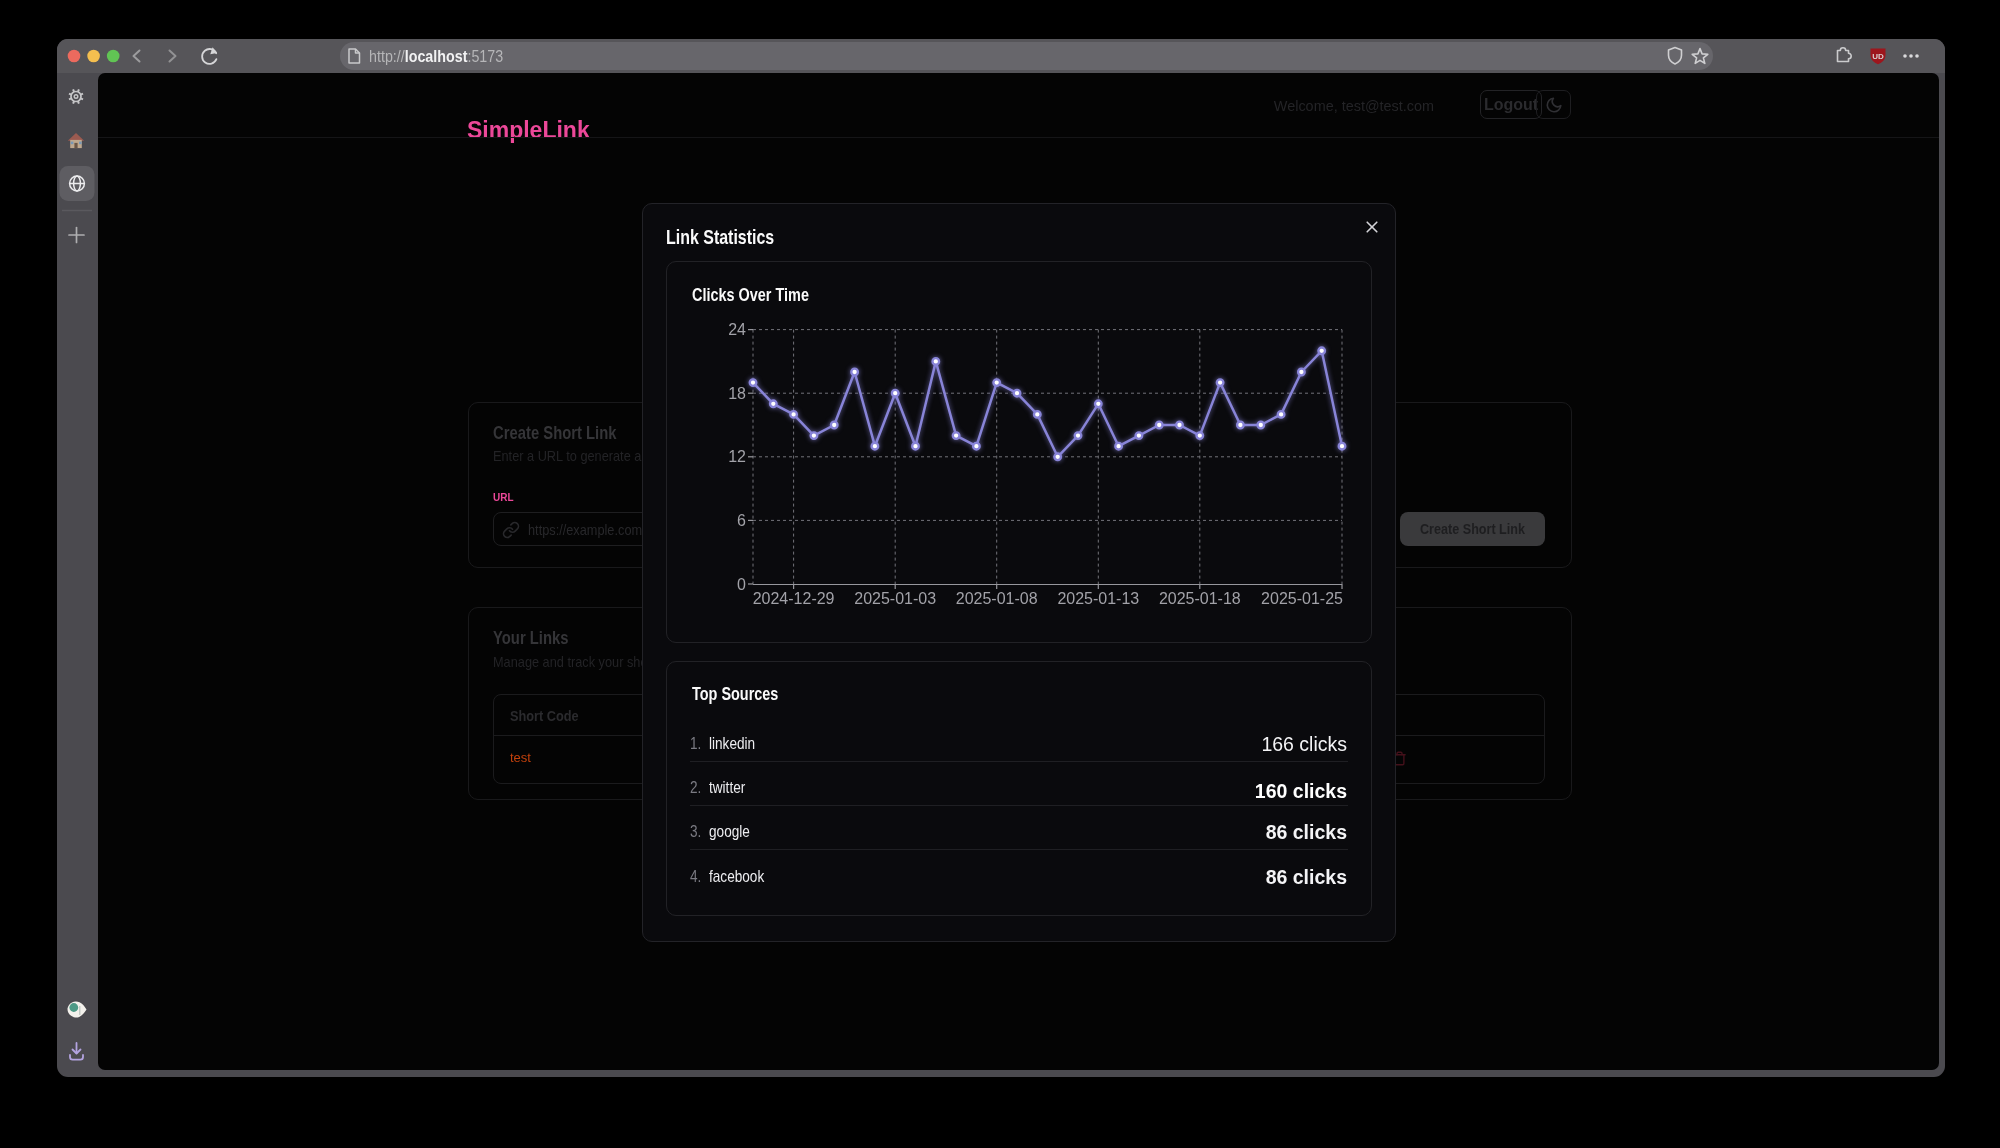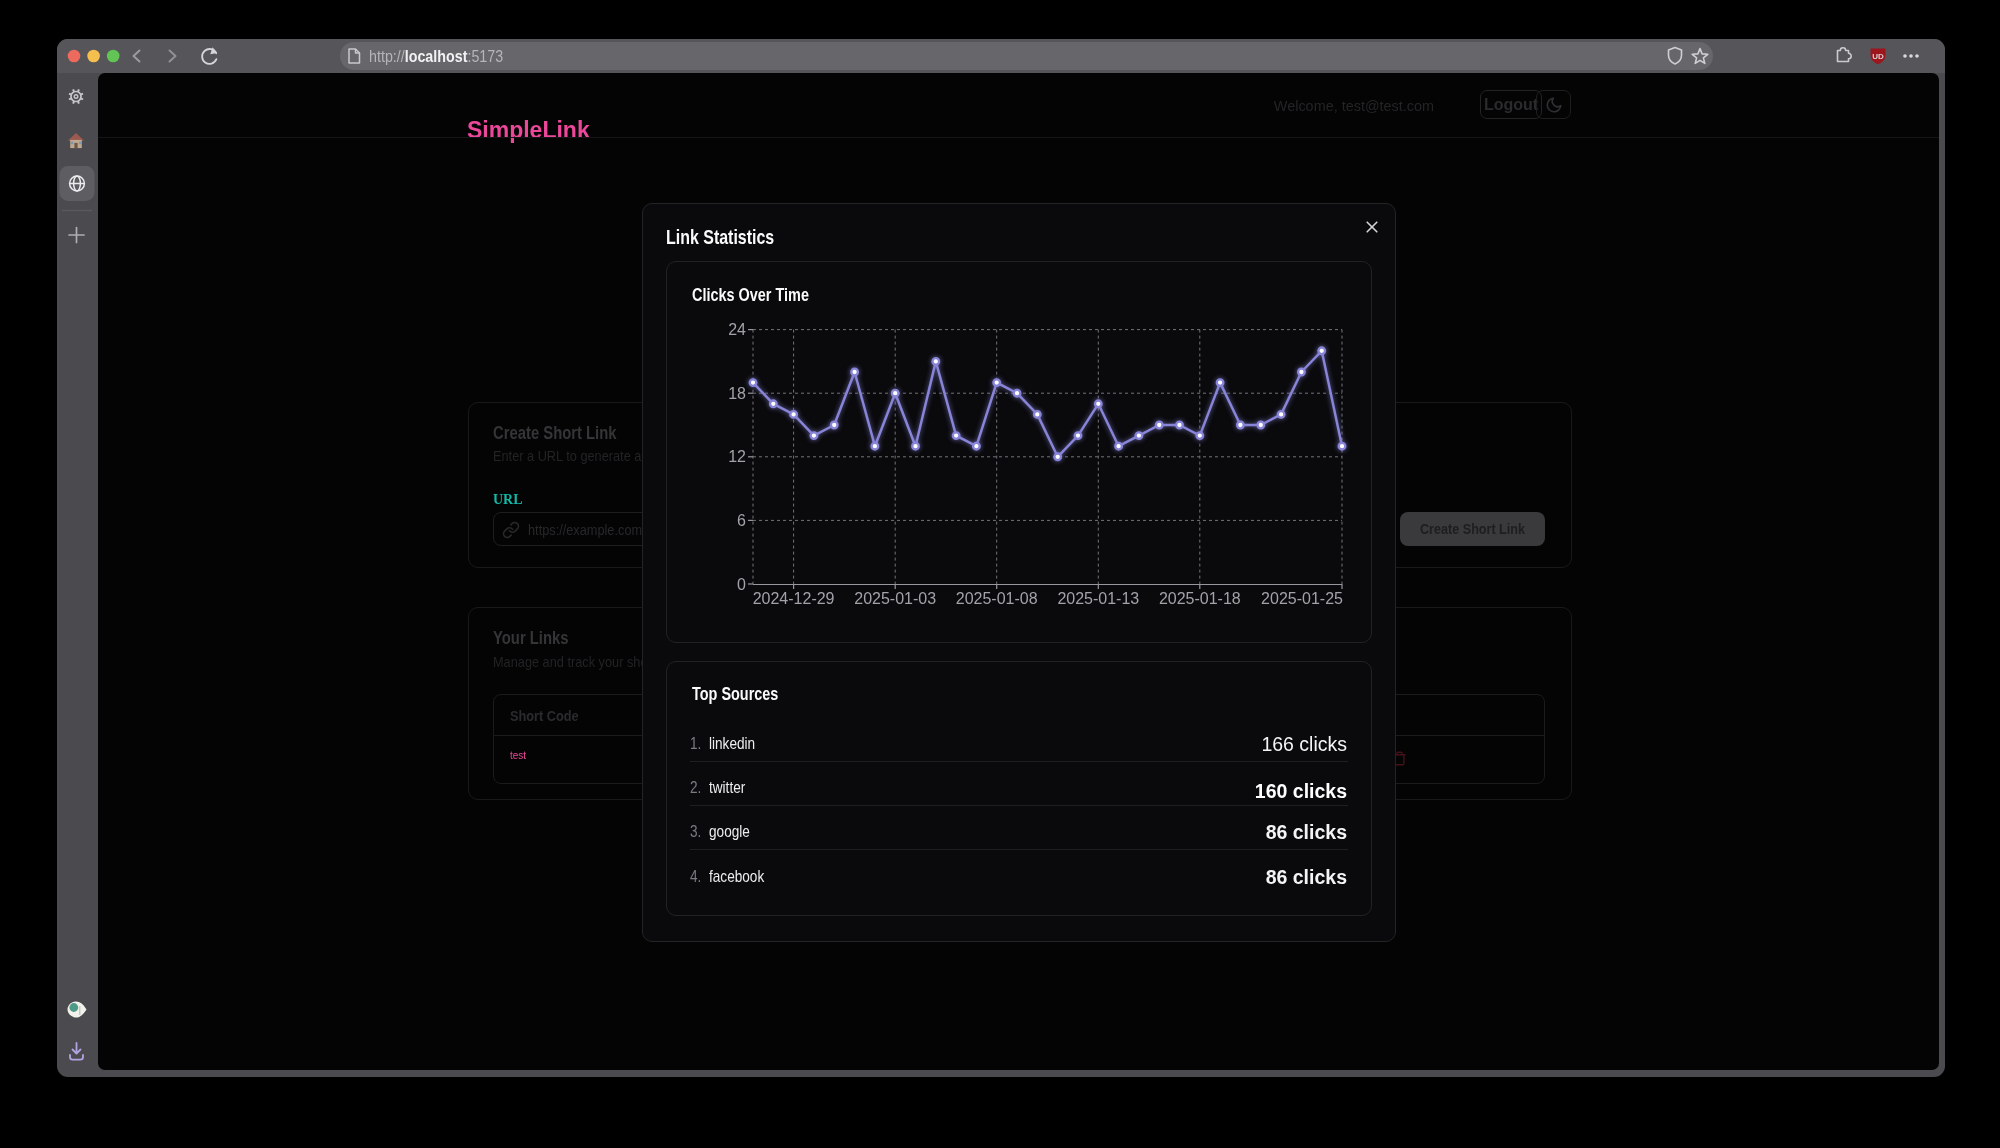--- a/index.html
+++ b/index.html
@@ -26,38 +26,38 @@
   <div class="abs" style="left:1455px;top:90px;width:62px;height:29px;border:1px solid #232326;border-radius:7px;text-align:center;line-height:27px;font-size:16px;font-weight:bold;color:#2b2b2e;margin-left:25px;">Logout</div>
   <div class="abs" style="left:1536px;top:90px;width:35px;height:29px;border:1px solid #1e1e21;border-radius:7px;"></div>
   <svg width="18" height="18" viewBox="0 0 24 24" style="position:absolute;left:1545px;top:96px;">
       <path d="M21 12.79A9 9 0 1 1 11.21 3 7 7 0 0 0 21 12.79z" fill="none" stroke="#303034" stroke-width="2.2" stroke-linecap="round" stroke-linejoin="round"></path>
     </svg>
   <div class="abs" style="left:98px;top:137px;width:1841px;height:1px;background:#151517;"></div>
 
   <div class="abs" style="left:468px;top:402px;width:1104px;height:166px;border:1px solid #19191b;border-radius:10px;"></div>
   <div class="abs" style="left:493px;top:422px;font-size:19px;font-weight:bold;color:#353538;transform:scaleX(0.78);transform-origin:0 50%;">Create Short Link</div>
   <div class="abs" style="left:493px;top:447px;font-size:15px;color:#232326;transform:scaleX(0.85);transform-origin:0 50%;">Enter a URL to generate a short link</div>
-  <div class="abs" style="left:493px;top:492px;font-size:14px;font-weight:bold;color:#14b8a6;font-family:Liberation Serif, serif;">URL</div>
+  <div class="abs" style="left:493px;top:492px;font-size:10px;font-weight:bold;color:#ec4899;">URL</div>
   <div class="abs" style="left:493px;top:512px;width:893px;height:34px;border:1px solid #1e1e20;border-radius:8px;"></div>
   <svg width="18" height="18" viewBox="0 0 24 24" style="position:absolute;left:502px;top:521px;">
       <g fill="none" stroke="#28282b" stroke-width="2.2" stroke-linecap="round">
         <path d="M10 13a5 5 0 0 0 7.54.54l3-3a5 5 0 0 0-7.07-7.07l-1.72 1.71"></path>
         <path d="M14 11a5 5 0 0 0-7.54-.54l-3 3a5 5 0 0 0 7.07 7.07l1.71-1.71"></path>
       </g>
     </svg>
   <div class="abs" style="left:528px;top:521px;font-size:15px;color:#28282b;transform:scaleX(0.85);transform-origin:0 50%;">https://example.com/very-long-url</div>
   <div class="abs" style="left:1400px;top:512px;width:145px;height:34px;background:#3a3a3c;border-radius:8px;text-align:center;line-height:34px;font-size:15px;font-weight:bold;color:#1e1e20;"><span style="display:inline-block;transform:scaleX(0.84);transform-origin:50% 50%;">Create Short Link</span></div>
 
   <div class="abs" style="left:468px;top:607px;width:1104px;height:193px;border:1px solid #19191b;border-radius:10px;"></div>
   <div class="abs" style="left:493px;top:627px;font-size:19px;font-weight:bold;color:#353538;transform:scaleX(0.78);transform-origin:0 50%;">Your Links</div>
   <div class="abs" style="left:493px;top:653px;font-size:15px;color:#232326;transform:scaleX(0.85);transform-origin:0 50%;">Manage and track your short links</div>
   <div class="abs" style="left:493px;top:694px;width:1052px;height:90px;border:1px solid #1b1b1d;border-radius:8px;"></div>
   <div class="abs" style="left:493px;top:735px;width:1052px;height:1px;background:#1b1b1d;"></div>
   <div class="abs" style="left:510px;top:707px;font-size:15px;font-weight:bold;color:#2b2b2e;transform:scaleX(0.85);transform-origin:0 50%;">Short Code</div>
-  <div class="abs" style="left:510px;top:750px;font-size:10px;color:#ec4899;">test</div>
+  <div class="abs" style="left:510px;top:750px;font-size:13px;color:#c2410c;">test</div>
   <svg width="15" height="15" viewBox="0 0 24 24" style="position:absolute;left:1392px;top:751px;">
       <g fill="none" stroke="#45111b" stroke-width="2.2" stroke-linecap="round">
         <path d="M3 6h18"></path>
         <path d="M19 6v14a2 2 0 0 1-2 2H7a2 2 0 0 1-2-2V6"></path>
         <path d="M8 6V4a2 2 0 0 1 2-2h4a2 2 0 0 1 2 2v2"></path>
       </g>
     </svg>
 
   <div class="abs" style="left:642px;top:203px;width:754px;height:739px;background:#0a0a0d;border:1px solid #232328;border-radius:10px;"></div>
   <div class="abs" style="left:666px;top:225px;font-size:21px;font-weight:bold;color:#fafafa;transform:scaleX(0.76);transform-origin:0 50%;">Link Statistics</div>

